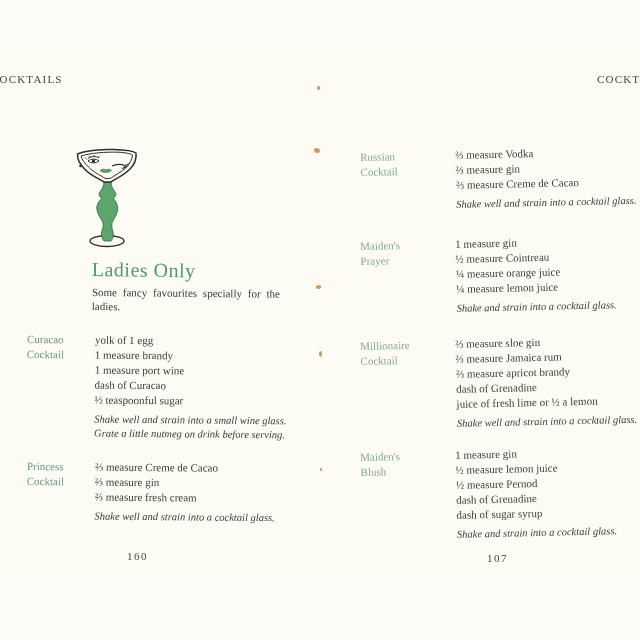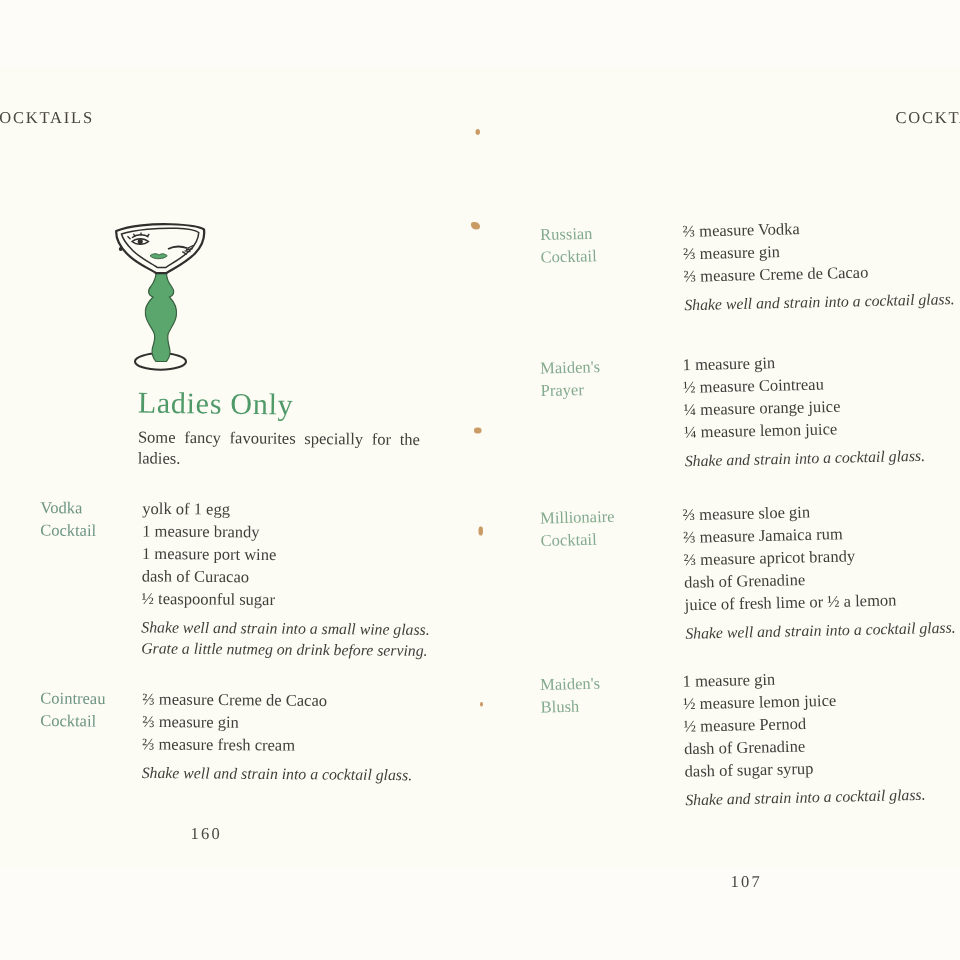--- a/index.html
+++ b/index.html
@@ -40,21 +40,21 @@
   .r-body{ font-size:11px; line-height:15px; color:#3f3e3a; }
   .ing{ white-space:nowrap; }
   .note{
     margin-top:5px; font-style:italic; font-size:10.5px; line-height:14px;
     color:#3f3e3a; white-space:pre-line; max-width:258px;
   }
   .page-number{
     position:absolute; font-size:11px; letter-spacing:1.5px; color:#47463f;
   }
   .page-number.left{ left:127px; top:550px; }
-  .page-number.right{ left:487px; top:582px; }
+  .page-number.right{ left:487px; top:552px; }
   .speck{ position:absolute; background:#c2894b; opacity:.85; border-radius:45%; }
   .speck.s1{ left:317px; top:86px;  width:3px; height:4px; }
   .speck.s2{ left:314px; top:148px; width:6px; height:5px; border-radius:30% 60% 40% 60%; }
   .speck.s3{ left:316px; top:285px; width:5px; height:4px; }
   .speck.s4{ left:319px; top:351px; width:3px; height:6px; }
   .speck.s5{ left:320px; top:468px; width:2px; height:3px; }
 </style>
 </head>
 <body>
 
@@ -96,36 +96,36 @@
 
     <circle cx="6.5" cy="20" r="1.3" fill="#2f2f2d"></circle>
   </svg>
 
   <h1 class="section-title">Ladies Only</h1>
   <p class="section-intro">Some fancy favourites specially for the ladies.</p>
 
   <div id="left-recipes">
       <div class="recipe side-left pos-l0">
         <div class="r-label">
-          <div>Vodka</div>
+          <div>Curacao</div>
           <div>Cocktail</div>
         </div>
         <div class="r-body">
           <div class="ing">yolk of 1 egg</div>
           <div class="ing">1 measure brandy</div>
           <div class="ing">1 measure port wine</div>
           <div class="ing">dash of Curacao</div>
           <div class="ing">½ teaspoonful sugar</div>
           <div class="note">Shake well and strain into a small wine glass.
 Grate a little nutmeg on drink before serving.</div>
         </div>
       </div>
       <div class="recipe side-left pos-l1">
         <div class="r-label">
-          <div>Cointreau</div>
+          <div>Princess</div>
           <div>Cocktail</div>
         </div>
         <div class="r-body">
           <div class="ing">⅔ measure Creme de Cacao</div>
           <div class="ing">⅔ measure gin</div>
           <div class="ing">⅔ measure fresh cream</div>
           <div class="note">Shake well and strain into a cocktail glass.</div>
         </div>
       </div>
     </div>

